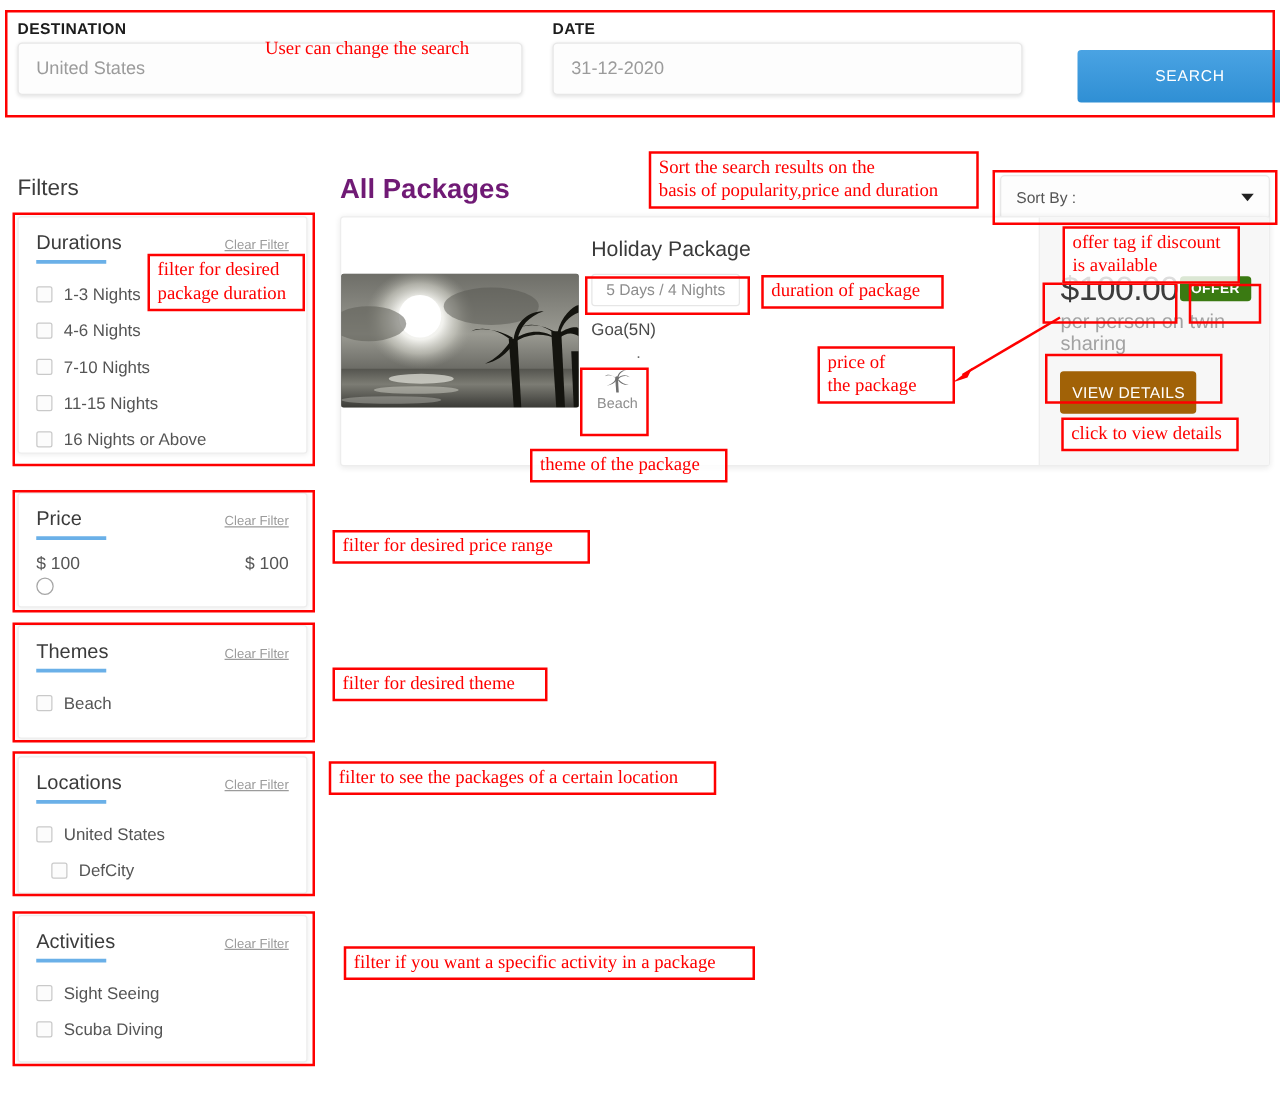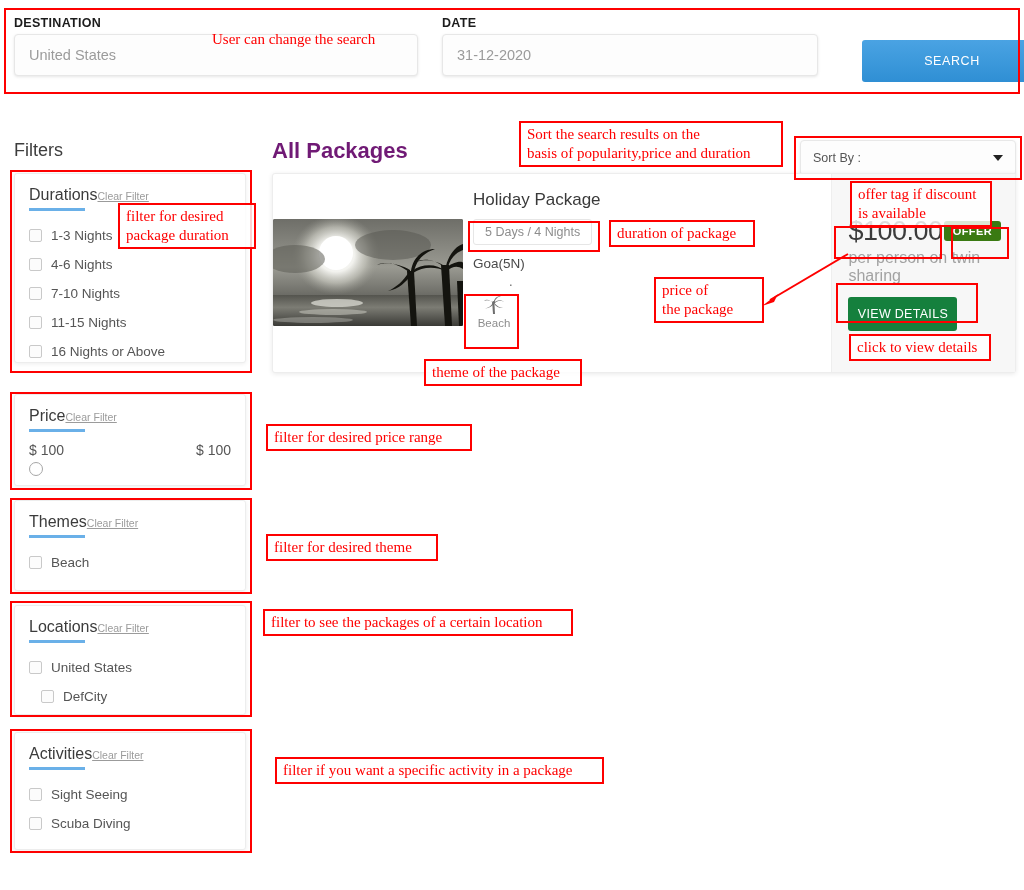--- a/index.html
+++ b/index.html
@@ -123,21 +123,21 @@
     left: 14px;
     width: 232px;
     background: #ffffff;
     border: 1px solid #ededed;
     border-radius: 3px;
     box-shadow: 0 1px 4px rgba(0,0,0,0.07);
     padding: 12px 14px 14px 14px;
   }
   .fcard-head {
     display: flex;
-    justify-content: flex-start;
+    justify-content: space-between;
     align-items: baseline;
   }
   .fcard-title {
     font-size: 16px;
     color: #3b3b3b;
     padding-bottom: 4px;
   }
   .fcard-underline {
     width: 56px; height: 3px;
     background: #6ab0e8;
@@ -252,21 +252,21 @@
     border-radius: 3px;
   }
   .price-sub {
     font-size: 16px;
     color: #a2a2a2;
     margin-top: 3px;
   }
   .btn-view {
     margin-top: 12px;
     width: 109px; height: 34px;
-    background: #15803d;
+    background: #a16207;
     border: none;
     border-radius: 3px;
     color: #ffffff;
     font-size: 12.5px;
     letter-spacing: 0.3px;
     font-family: "Liberation Sans", sans-serif;
     cursor: pointer;
   }
 </style>
 </head>
@@ -470,21 +470,21 @@
 <svg class="anno-arrow" style="left:760px; top:250px; width:90px; height:60px;" viewBox="0 0 90 60">
   <line x1="88" y1="4" x2="10" y2="50" stroke="#fe0000" stroke-width="2"></line>
   <polygon points="2,56 18,44 14,52" fill="#fe0000"></polygon>
 </svg>
 
 <div class="anno-text" style="left:206px; top:28px; border:none; background:none;">User can change the search</div>
 <div class="anno-text" style="left:519px; top:121px; width:264px;">Sort the search results on the
 basis of popularity,price and duration</div>
 <div class="anno-text" style="left:850px; top:181px; width:142px;">offer tag if discount
 is available</div>
-<div class="anno-text" style="left:118px; top:203px; width:138px;">filter for desired
+<div class="anno-text" style="left:118px; top:203px; width:126px;">filter for desired
 package duration</div>
 <div class="anno-text" style="left:609px; top:220px; width:146px;">duration of package</div>
 <div class="anno-text" style="left:654px; top:277px; width:110px;">price of
 the package</div>
 <div class="anno-text" style="left:849px; top:334px; width:142px;">click to view details</div>
 <div class="anno-text" style="left:424px; top:359px; width:158px;">theme of the package</div>
 <div class="anno-text" style="left:266px; top:424px; width:206px;">filter for desired price range</div>
 <div class="anno-text" style="left:266px; top:534px; width:172px;">filter for desired theme</div>
 <div class="anno-text" style="left:263px; top:609px; width:310px;">filter to see the packages of a certain location</div>
 <div class="anno-text" style="left:275px; top:757px; width:329px;">filter if you want a specific activity in a package</div>

